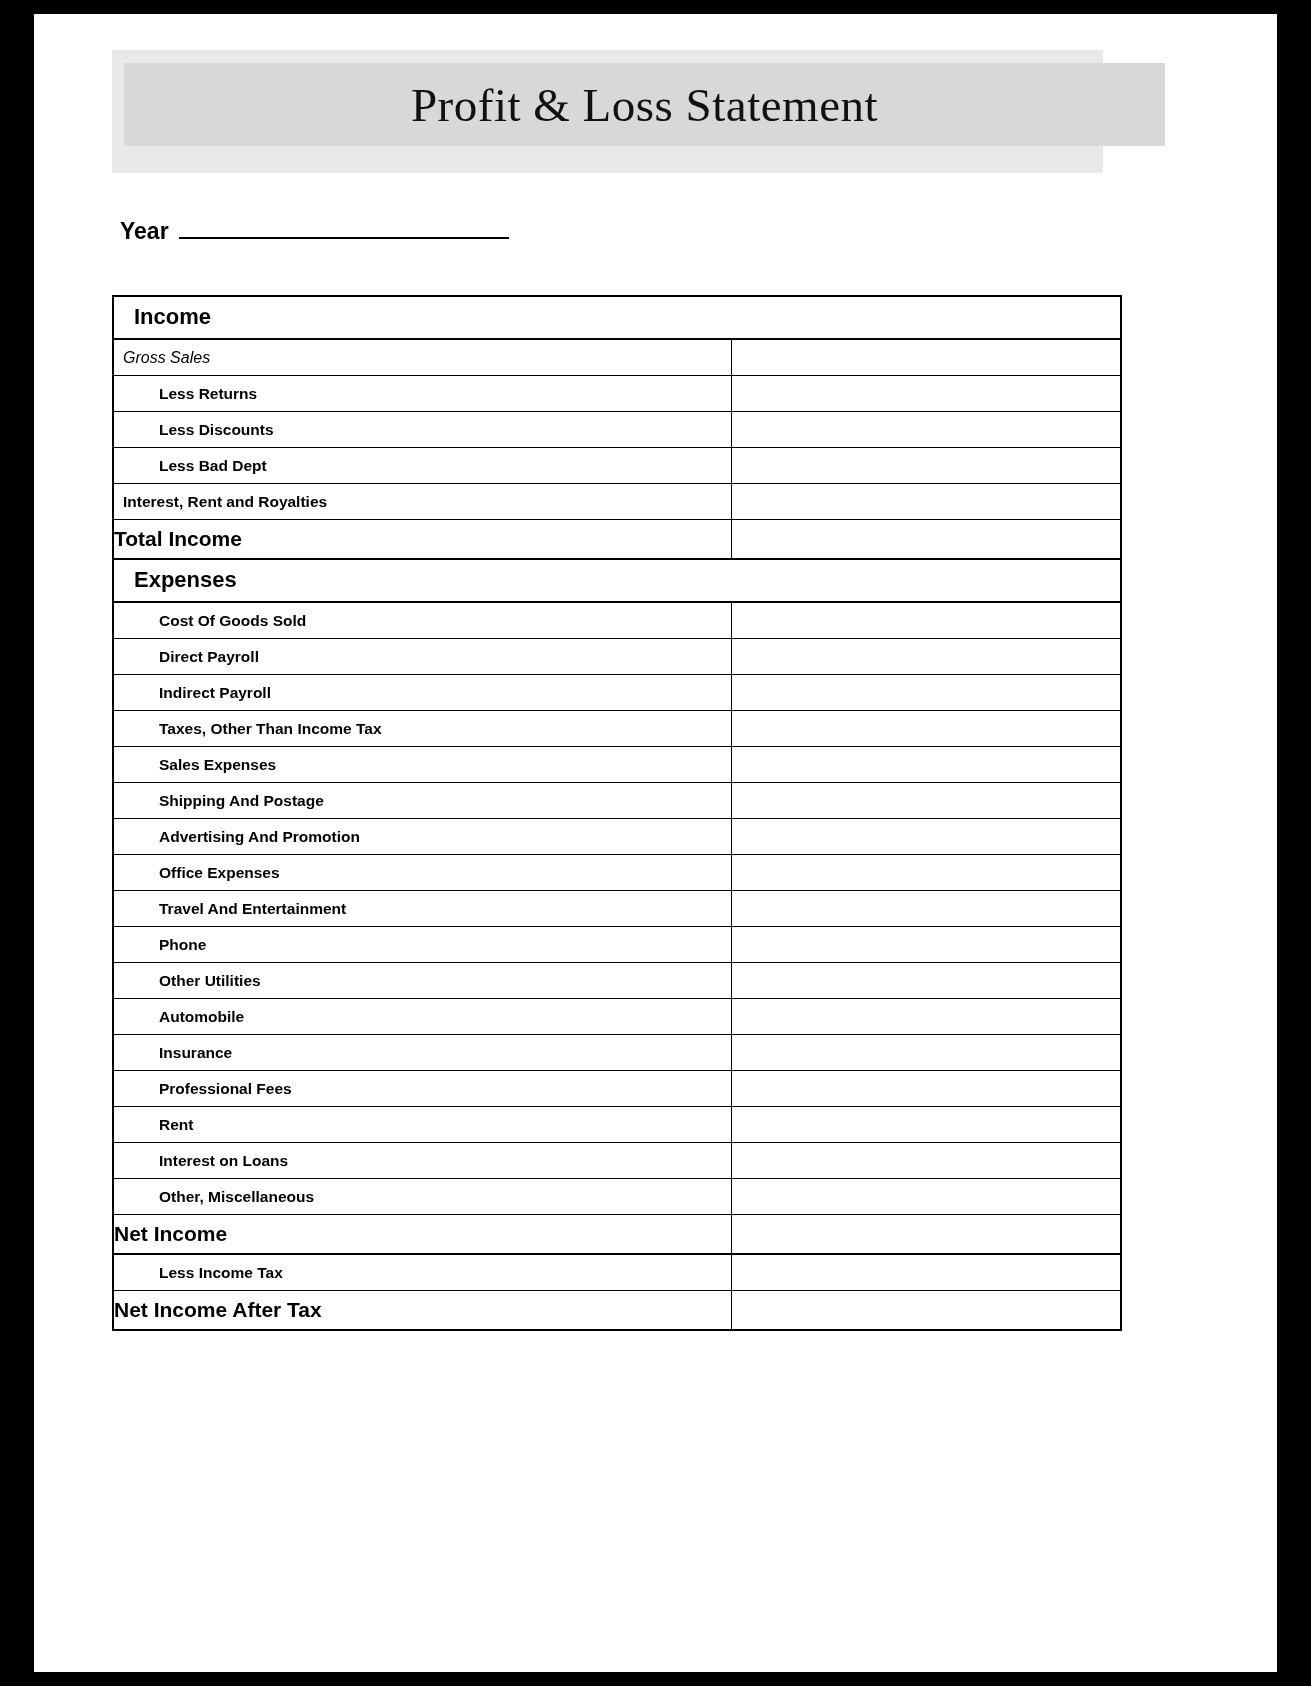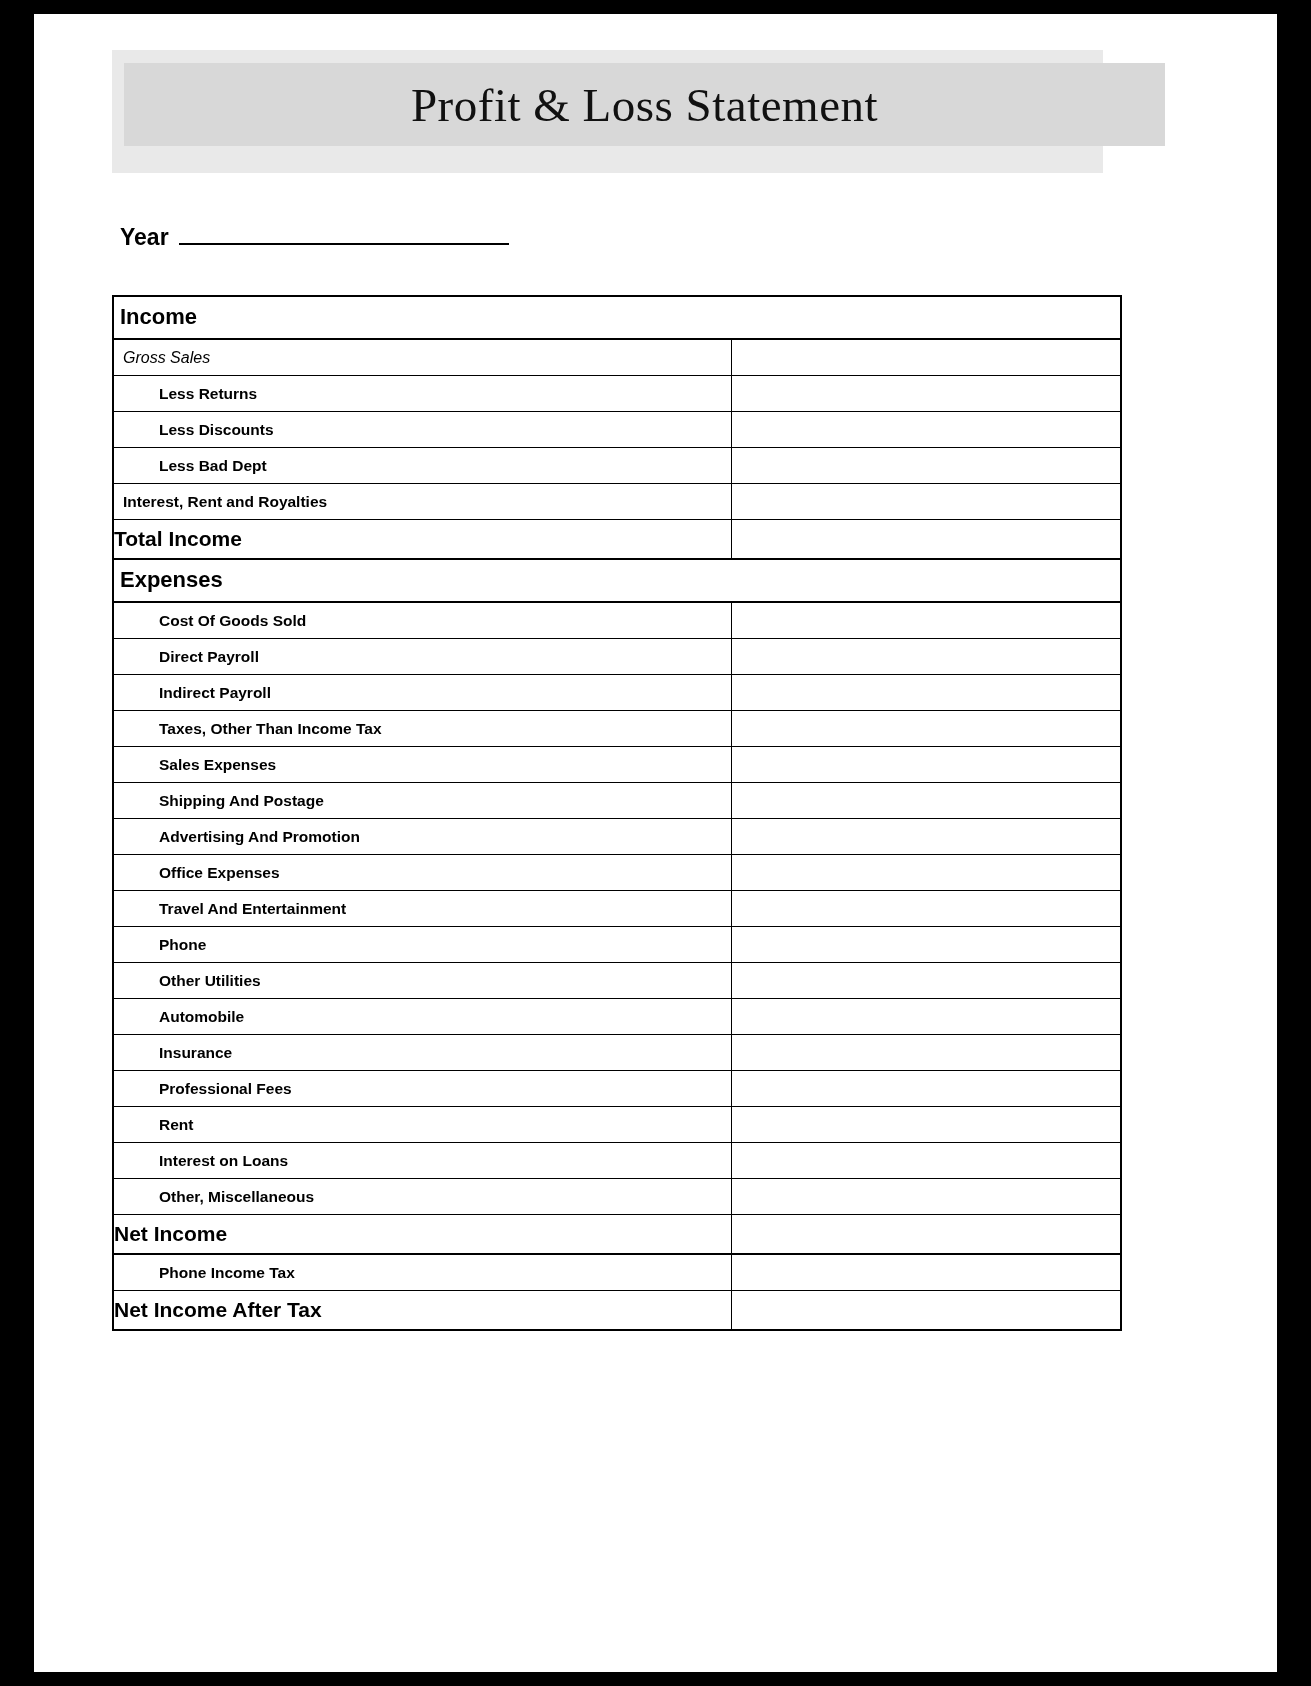--- a/index.html
+++ b/index.html
@@ -47,21 +47,20 @@
     color: #111111;
     letter-spacing: 0.5px;
     white-space: nowrap;
   }
   .year-row {
     position: absolute;
     left: 86px;
     top: 203px;
     display: flex;
     align-items: baseline;
-    margin-top: 6px;
   }
   .year-label {
     font-size: 23px;
     font-weight: bold;
     color: #000000;
     margin-right: 10px;
   }
   .year-line {
     display: inline-block;
     width: 330px;
@@ -95,21 +94,21 @@
   .cell-value {
     box-sizing: border-box;
     flex: 1 1 auto;
     border-left: 1.5px solid #000000;
   }
   
   .r-section .cell-label {
     font-size: 22px;
     font-weight: bold;
     height: 41px;
-    padding-left: 6px;
+    padding-left: 20px;
   }
   .r-section { border-bottom: 2px solid #000000; }
   .r-section-full .cell-label {
     flex: 0 0 100%;
     width: 100%;
     border-right: none;
   }
   .r-italic .cell-label {
     font-size: 16px;
     font-style: italic;
@@ -314,21 +313,21 @@
         <div class="cell-value"><input class="value-input" type="text" style=""></div>
       </div>
       <div class="row r-total">
         <div class="cell-label">
           <span class="label-text">Net Income</span>
         </div>
         <div class="cell-value"><input class="value-input" type="text" style=""></div>
       </div>
       <div class="row r-sub">
         <div class="cell-label">
-          <span class="label-text">Phone Income Tax</span>
+          <span class="label-text">Less Income Tax</span>
         </div>
         <div class="cell-value"><input class="value-input" type="text" style=""></div>
       </div>
       <div class="row r-total">
         <div class="cell-label">
           <span class="label-text">Net Income After Tax</span>
         </div>
         <div class="cell-value"><input class="value-input" type="text" style=""></div>
       </div>
     </div>

